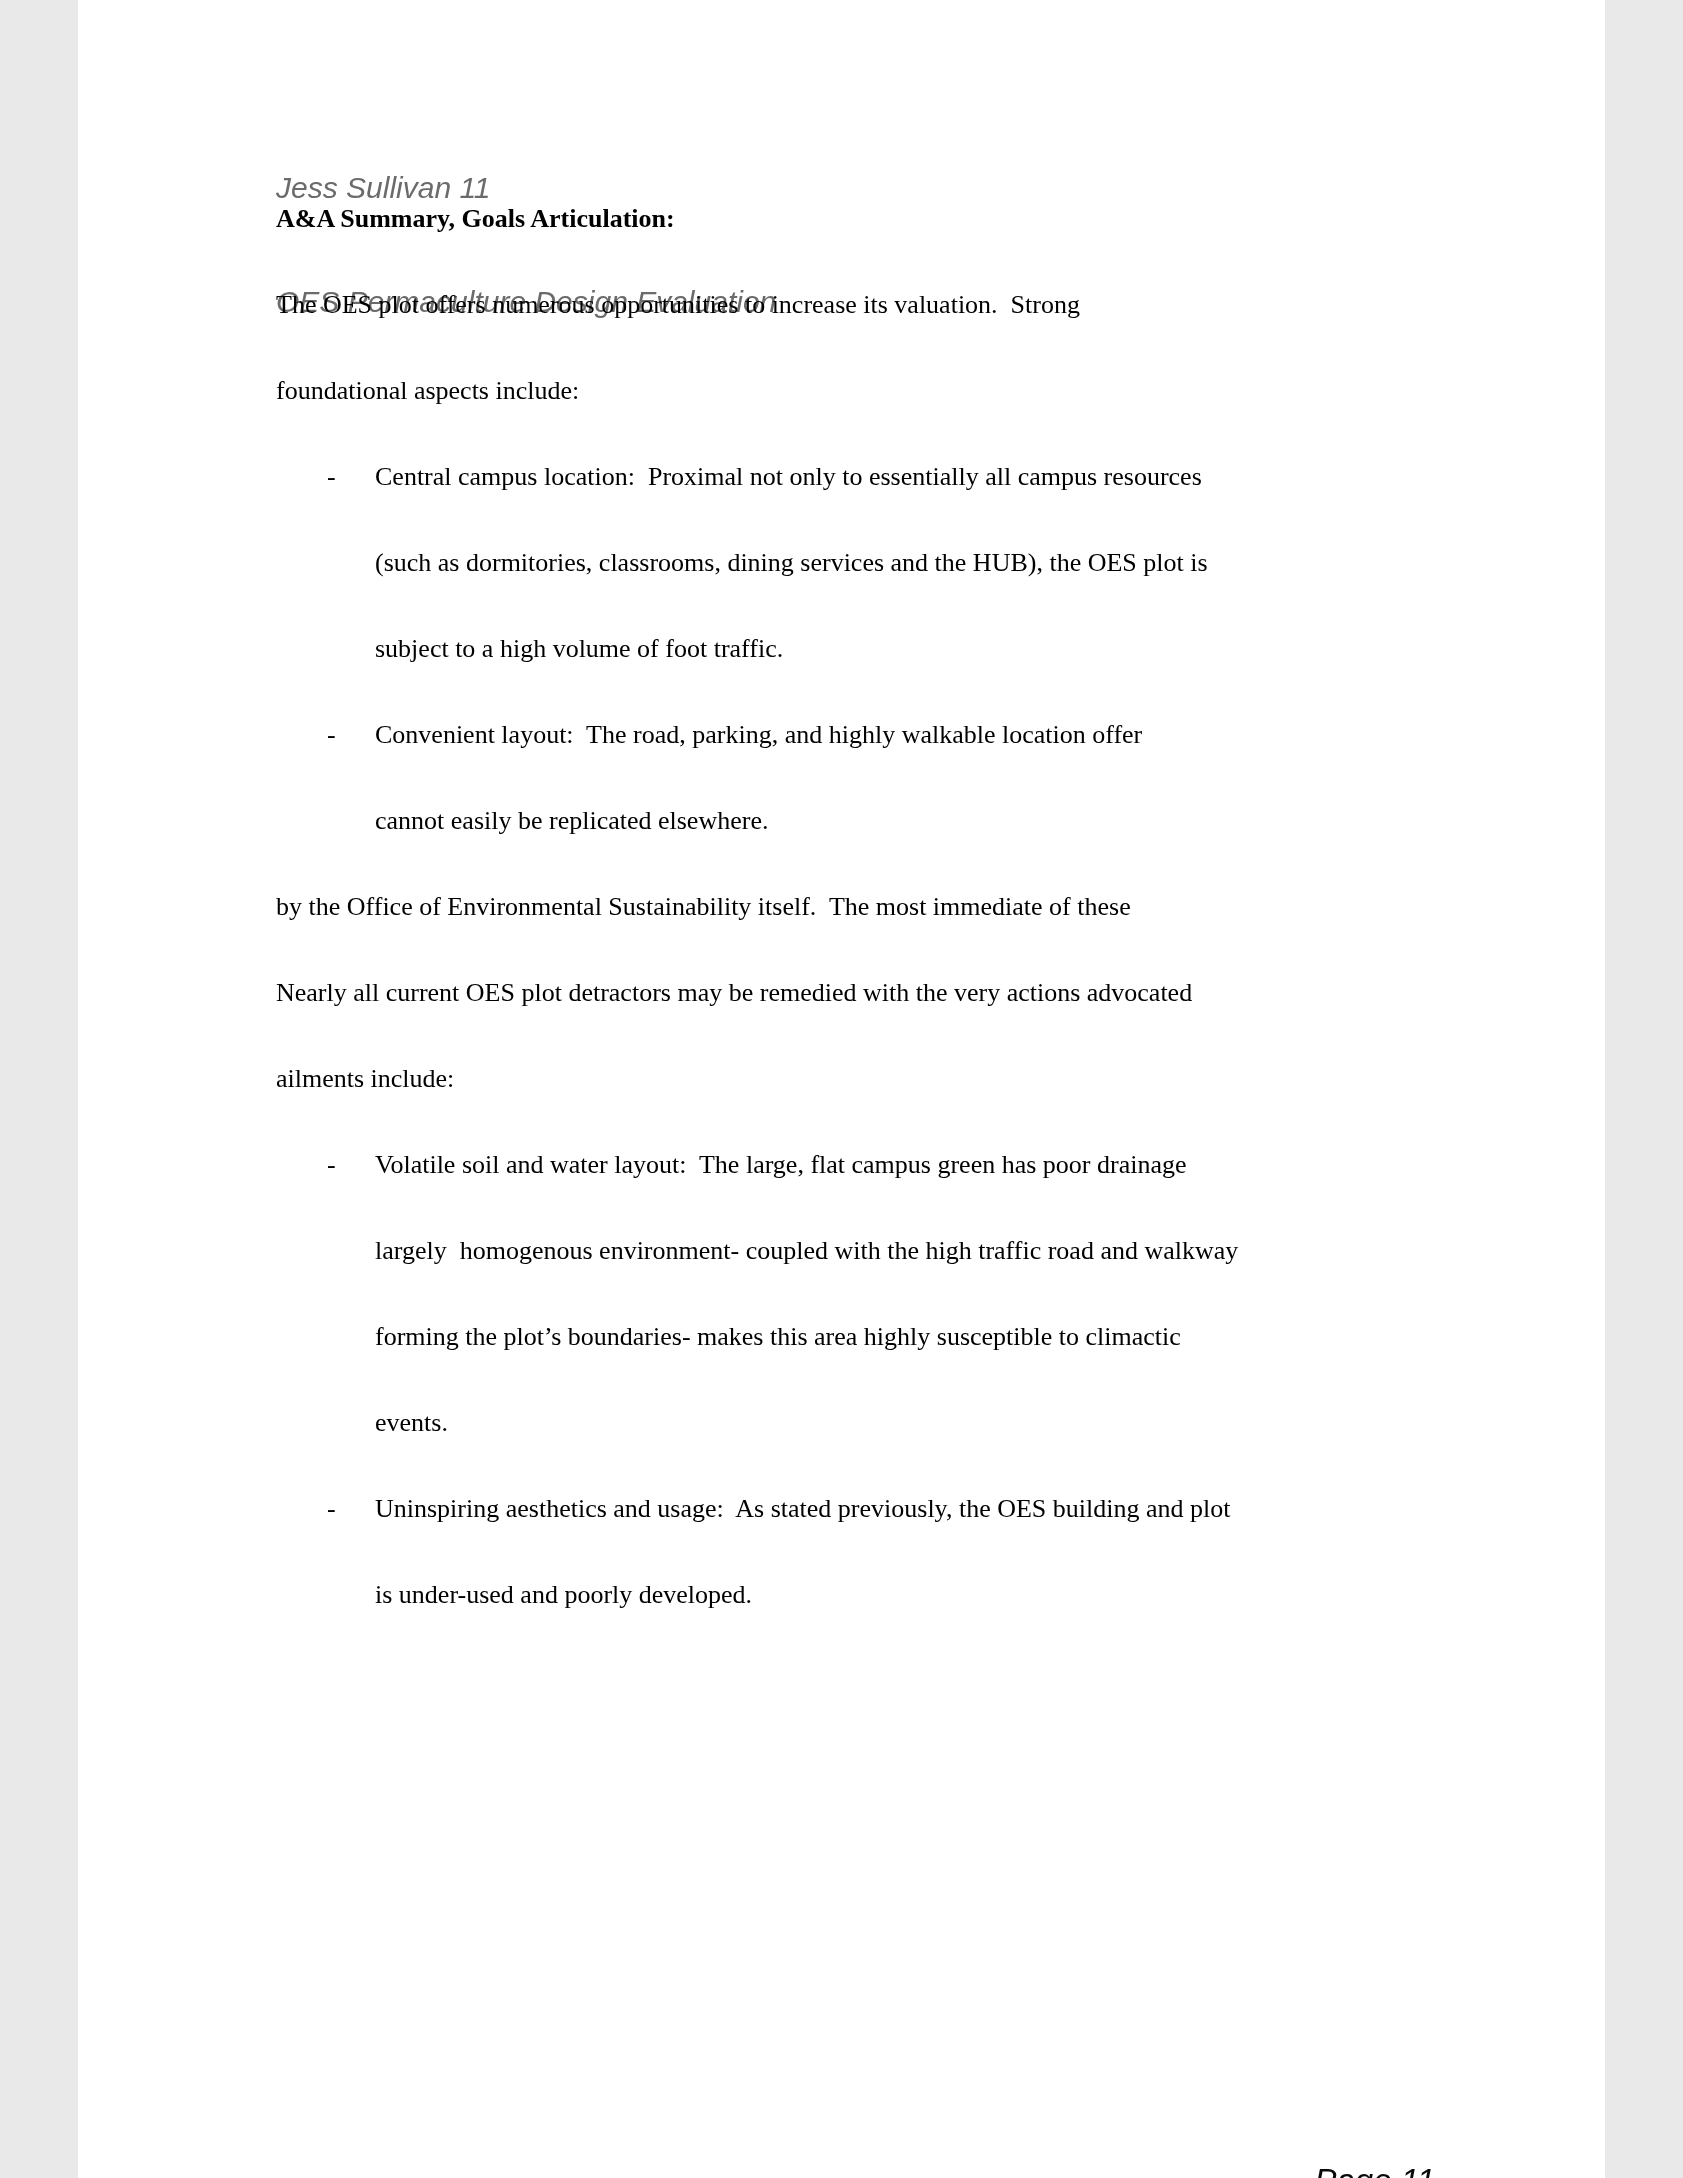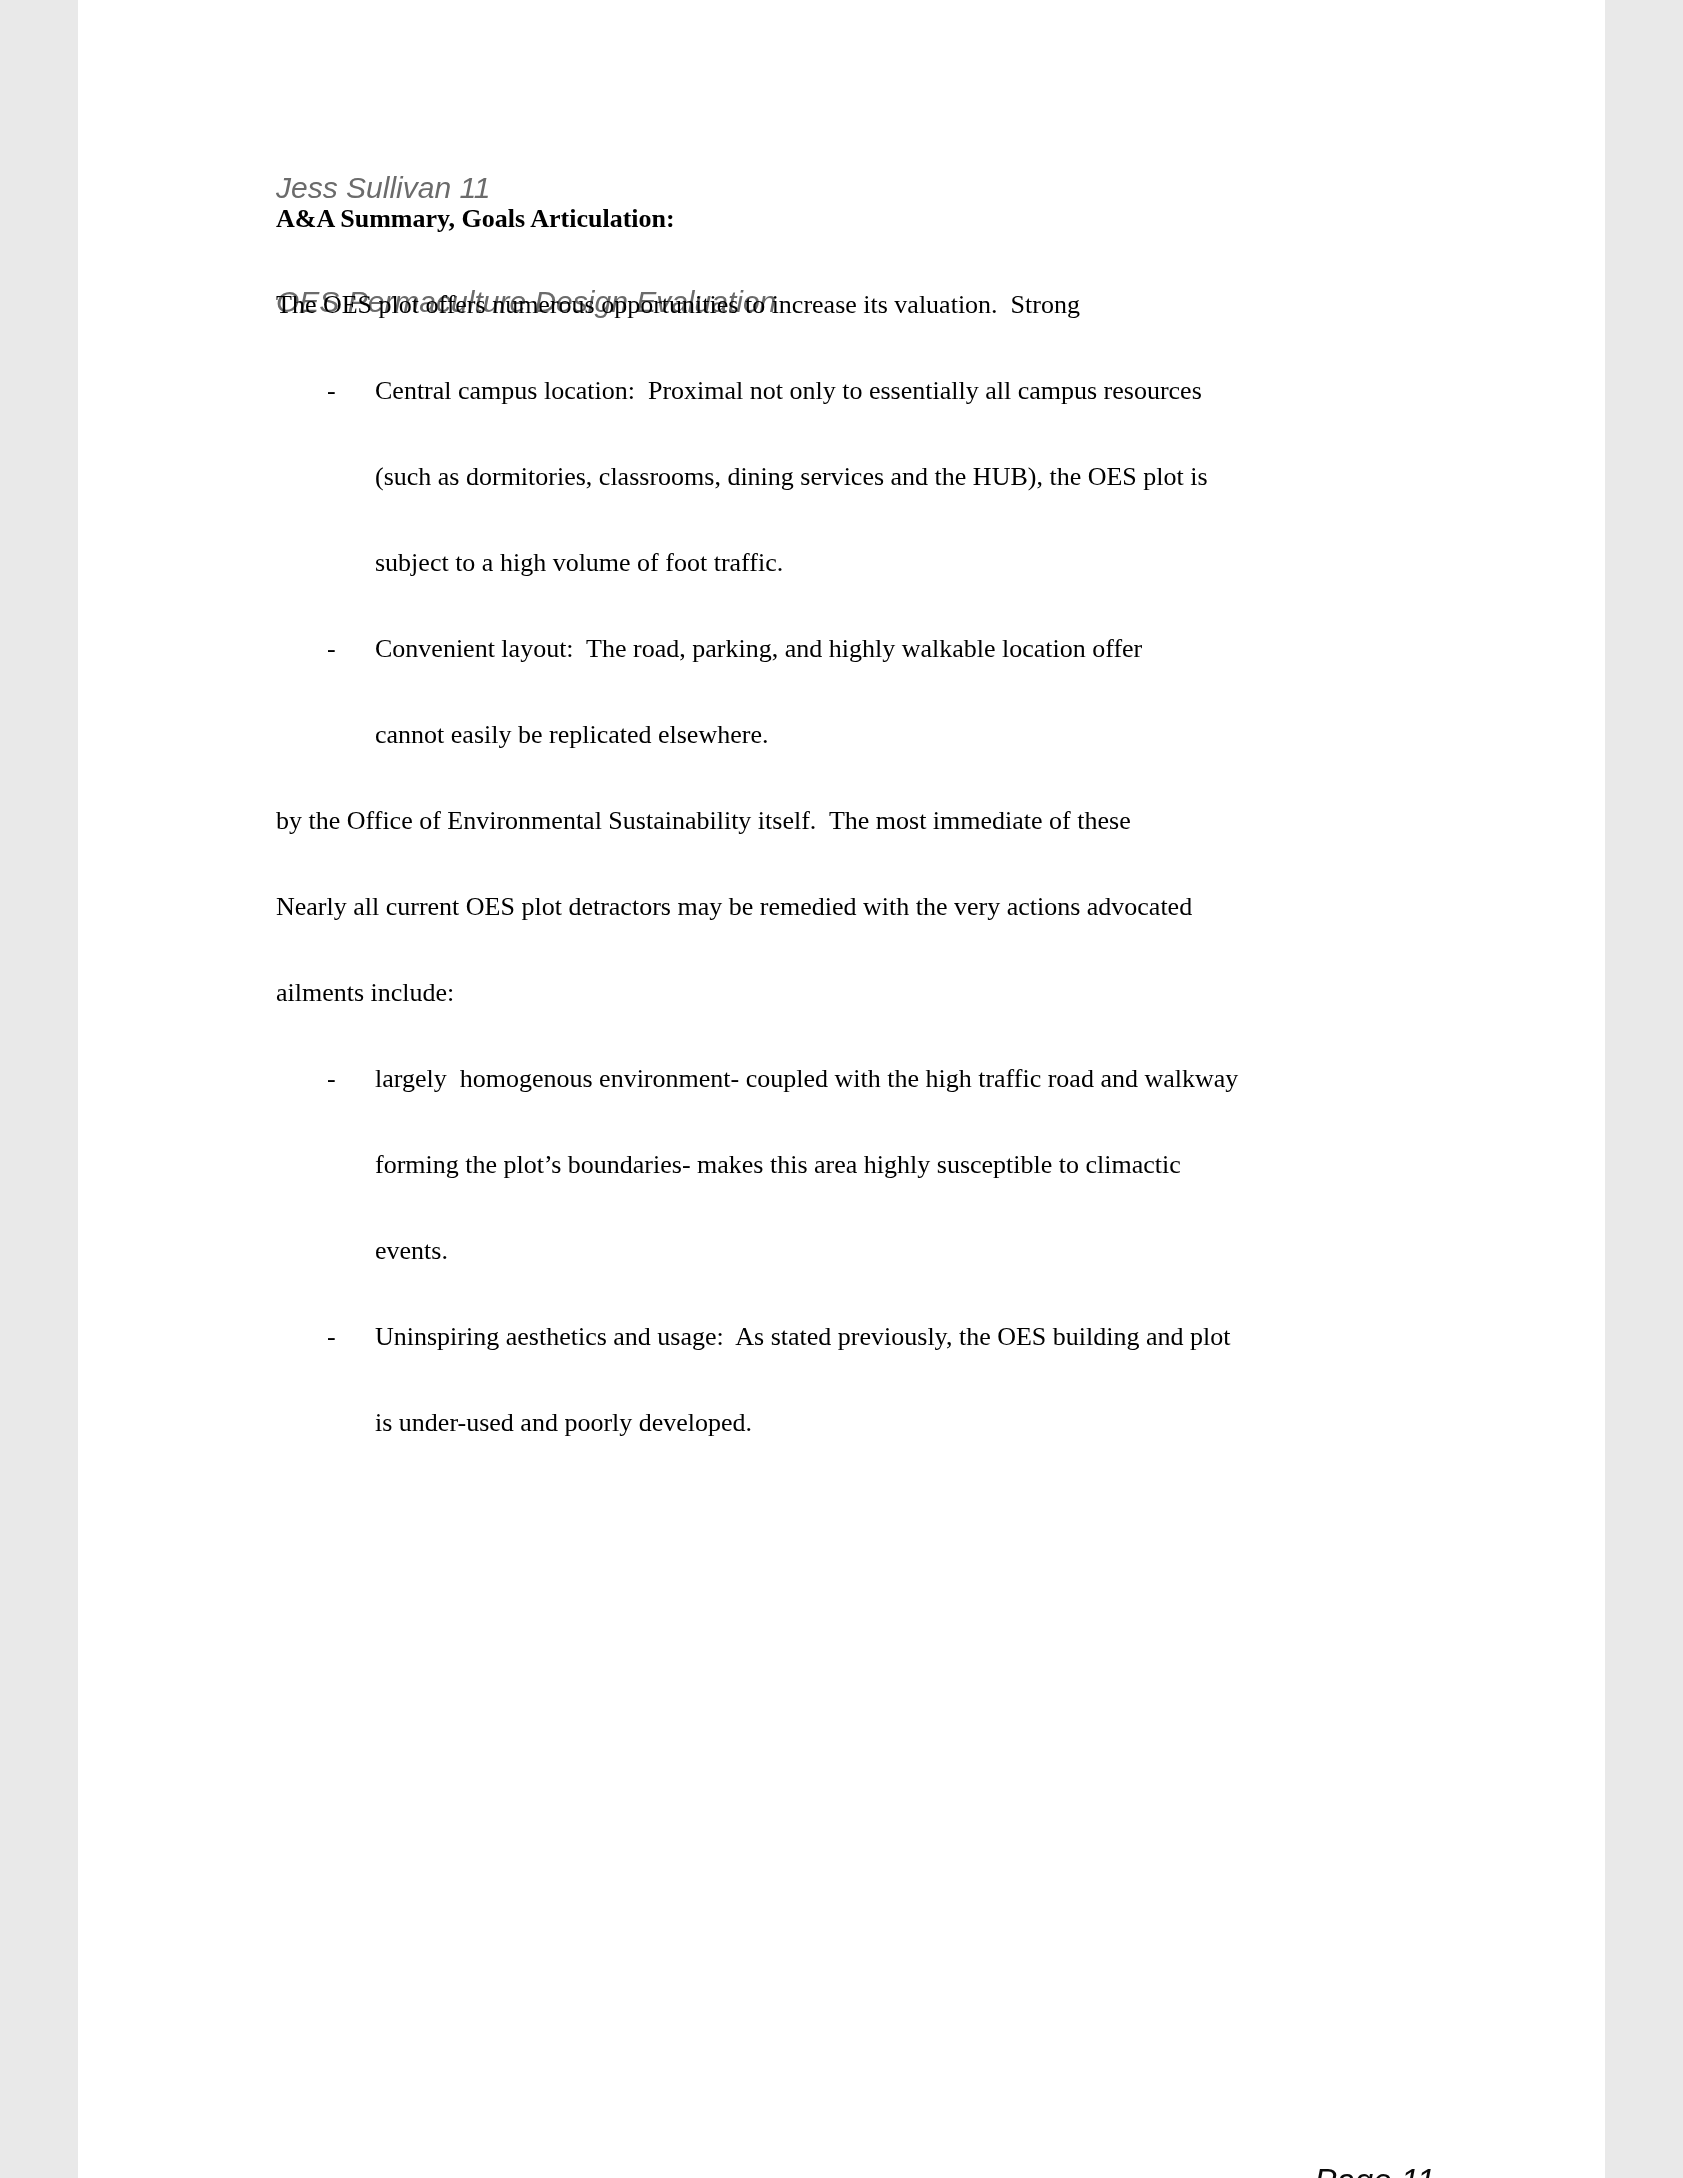--- a/index.html
+++ b/index.html
@@ -72,20 +72,21 @@
     <div class="header-line">Jess Sullivan 11</div>
     <div class="header-line">OES Permaculture Design Evaluation</div>
   </div>
 
   <div class="doc-body">
 
     <div class="line heading">A&amp;A Summary, Goals Articulation:</div>
 
     <div>
       <div class="line">The OES plot offers numerous opportunities to increase its valuation.  Strong</div>
+      <div class="line">foundational aspects include:</div>
     </div>
 
     <div class="bullet">
       <div class="line bullet-marker">-</div>
       <div class="bullet-lines">
         <div class="line">Central campus location:  Proximal not only to essentially all campus resources</div>
         <div class="line">(such as dormitories, classrooms, dining services and the HUB), the OES plot is</div>
         <div class="line">subject to a high volume of foot traffic.</div>
       </div>
     </div>
@@ -100,20 +101,21 @@
 
     <div>
       <div class="line">by the Office of Environmental Sustainability itself.  The most immediate of these</div>
       <div class="line">Nearly all current OES plot detractors may be remedied with the very actions advocated</div>
       <div class="line">ailments include:</div>
     </div>
 
     <div class="bullet">
       <div class="line bullet-marker">-</div>
       <div class="bullet-lines">
+        <div class="line">Volatile soil and water layout:  The large, flat campus green has poor drainage</div>
         <div class="line">largely  homogenous environment- coupled with the high traffic road and walkway</div>
         <div class="line">forming the plot’s boundaries- makes this area highly susceptible to climactic</div>
         <div class="line">events.</div>
       </div>
     </div>
 
     <div class="bullet">
       <div class="line bullet-marker">-</div>
       <div class="bullet-lines">
         <div class="line">Uninspiring aesthetics and usage:  As stated previously, the OES building and plot</div>

